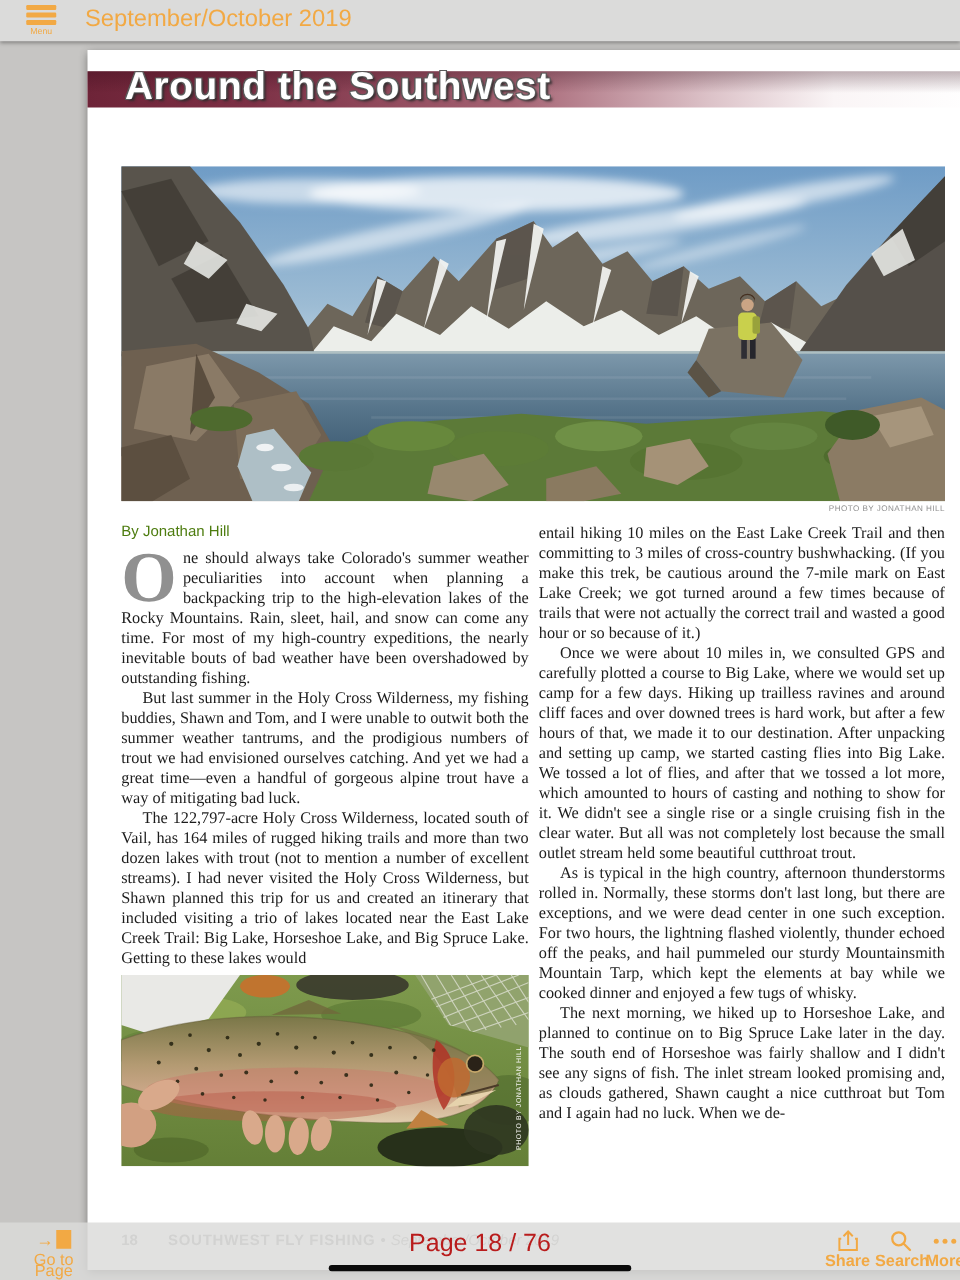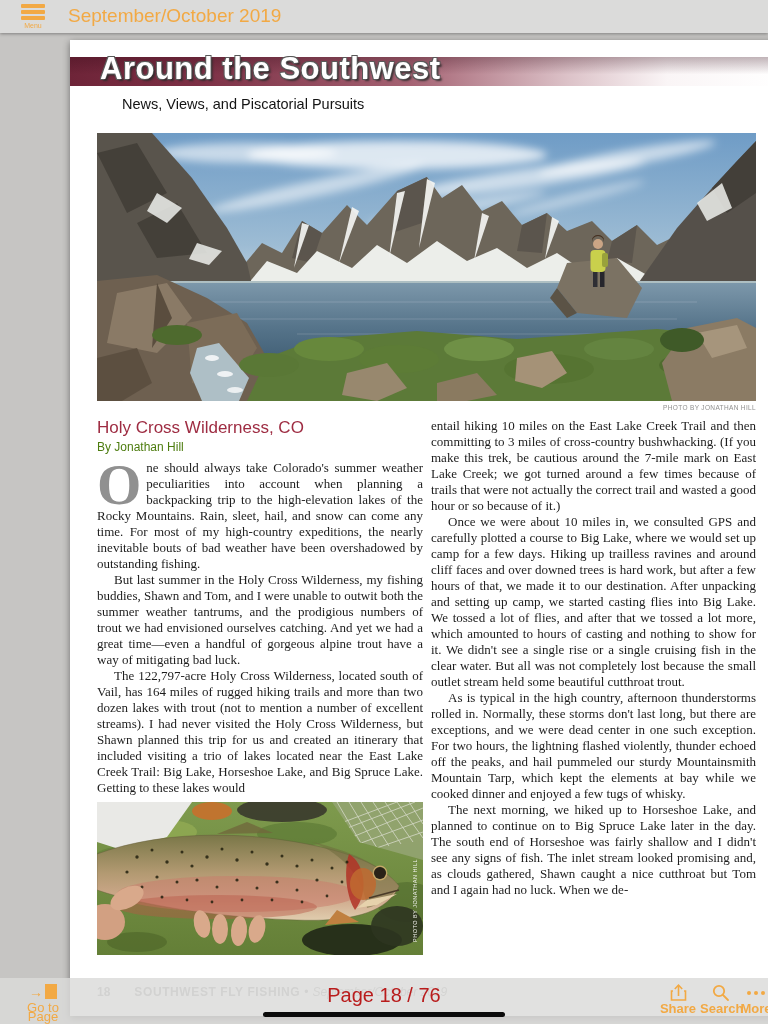--- a/index.html
+++ b/index.html
@@ -84,21 +84,20 @@
   <div class="issue-title">September/October 2019</div>
 </div>
 
 <div class="page-edge"></div>
 
 <div class="page">
 
   <div class="banner">
     <div class="banner-title">Around the Southwest</div>
   </div>
-  <div class="banner-subtitle">News, Views, and Piscatorial Pursuits</div>
 
   <svg class="hero" viewBox="0 0 659 268">
     <defs>
       <linearGradient id="skyG" x1="0" y1="0" x2="0" y2="1">
         <stop offset="0" stop-color="#6f9cc6"></stop>
           <stop offset=".7" stop-color="#9dbcd4"></stop>
           <stop offset="1" stop-color="#c3d5e2"></stop>
       </linearGradient>
       <linearGradient id="lakeG" x1="0" y1="0" x2="0" y2="1">
         <stop offset="0" stop-color="#7e99ac"></stop>
@@ -201,21 +200,20 @@
       <rect x="493.5" y="117" width="15" height="22" rx="4" fill="#c9d04c"></rect>
       <rect x="505" y="120" width="6" height="14" rx="2" fill="#99a23b"></rect>
       <circle cx="501" cy="111" r="5" fill="#cba585"></circle>
       <path d="M495,109 a6,6 0 0 1 12,0 l0,-2 a6,5 0 0 0 -12,0 z" fill="#453021"></path>
     </g>
   </svg>
   <div class="hero-credit">PHOTO BY JONATHAN HILL</div>
 
   <div class="columns">
     <div class="col col-left body">
-      <h2 class="headline">Holy Cross Wilderness, CO</h2>
       <div class="byline">By Jonathan Hill</div>
       <p><span class="dropcap">O</span><span>ne should always take Colorado's summer weather peculiarities into account when planning a backpacking trip to the high-elevation lakes of the Rocky Mountains. Rain, sleet, hail, and snow can come any time. For most of my high-country expeditions, the nearly inevitable bouts of bad weather have been overshadowed by outstanding fishing.</span></p>
       <p class="indent">But last summer in the Holy Cross Wilderness, my fishing buddies, Shawn and Tom, and I were unable to outwit both the summer weather tantrums, and the prodigious numbers of trout we had envisioned ourselves catching. And yet we had a great time—even a handful of gorgeous alpine trout have a way of mitigating bad luck.</p>
       <p class="indent">The 122,797-acre Holy Cross Wilderness, located south of Vail, has 164 miles of rugged hiking trails and more than two dozen lakes with trout (not to mention a number of excellent streams). I had never visited the Holy Cross Wilderness, but Shawn planned this trip for us and created an itinerary that included visiting a trio of lakes located near the East Lake Creek Trail: Big Lake, Horseshoe Lake, and Big Spruce Lake. Getting to these lakes would</p>
 
       <svg class="trout" viewBox="0 0 326 153">
         <defs>
           <linearGradient id="grassG" x1="0" y1="0" x2="0" y2="1">
             <stop offset="0" stop-color="#7e9a4d"></stop>
               <stop offset="1" stop-color="#647f37"></stop>

